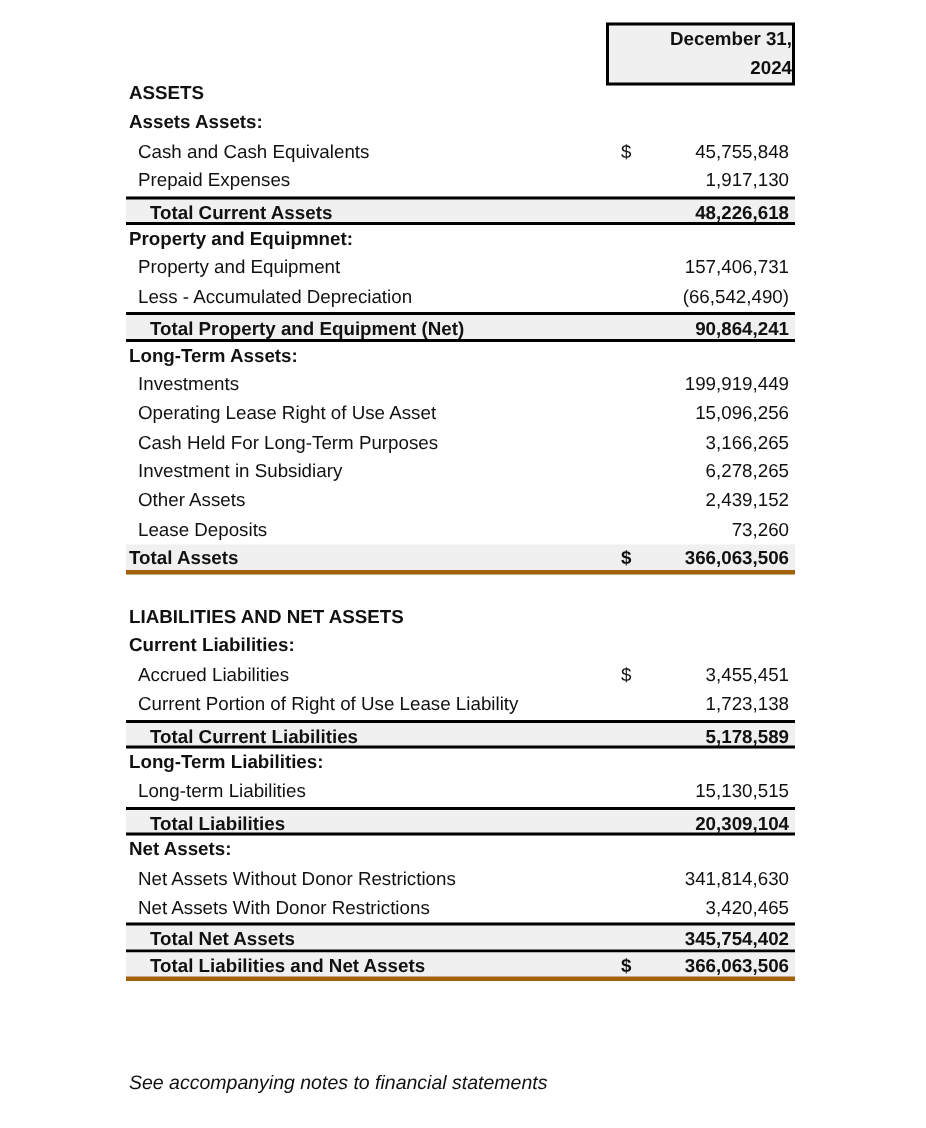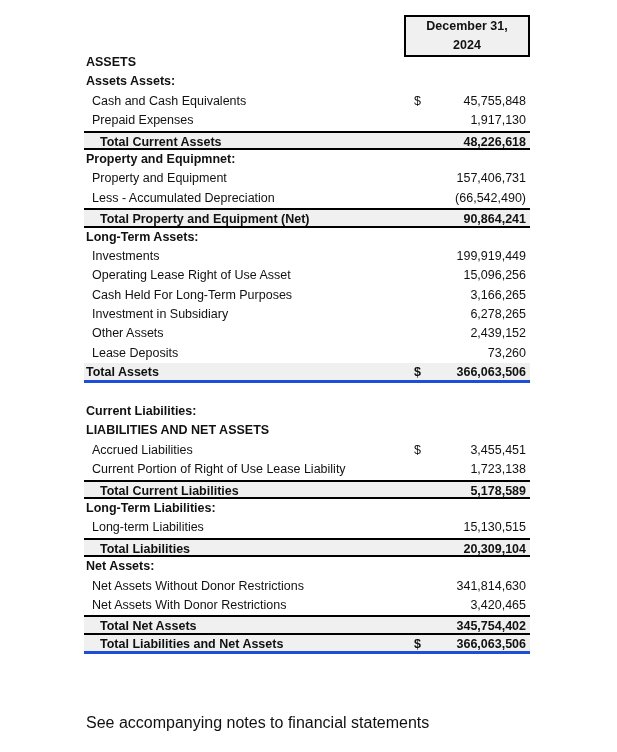--- a/index.html
+++ b/index.html
@@ -4,41 +4,41 @@
   <style>
     html, body { margin: 0; padding: 0; background: #ffffff; }
     body {
       width: 617px; height: 752px; position: relative; overflow: hidden;
       font-family: "Liberation Sans", "DejaVu Sans", sans-serif;
       color: #111111; font-size: 12.5px;
     }
     .header-box {
       position: absolute; left: 404px; top: 15px; width: 122px; height: 38px;
       border: 2px solid #000; background: #f0f0f0;
-      text-align: center; font-weight: bold; font-size: 12.5px; line-height: 19px;
+      text-align: right; font-weight: bold; font-size: 12.5px; line-height: 19px;
     }
     .sheet { position: absolute; left: 84px; top: 53px; width: 446px; }
     .row {
       position: relative; height: 19.4px; line-height: 19.4px;
       box-sizing: border-box; white-space: nowrap; text-align: right;
     }
     .row .label { position: absolute; left: 2px; }
     .row.indent .label { left: 8px; }
     .row.total .label { left: 16px; }
     .row .dollar { position: absolute; left: 330px; }
     .row .value { position: absolute; right: 4px; }
     .row.bold, .row.total, .row.grand { font-weight: bold; }
     .row.total, .row.grand { background: #f0f0f0; }
     .row.top-border { border-top: 2px solid #000; }
     .row.bottom-border { border-bottom: 2px solid #000; }
-    .row.bottom-thick { border-bottom: 3px solid #1d4ed8; }
+    .row.bottom-thick { border-bottom: 3px solid #a16207; }
     .spacer { height: 19.4px; }
     .footer {
       position: absolute; left: 86px; top: 714px;
-      font-size: 16px;
+      font-style: italic; font-size: 13px;
     }
   </style>
 </head>
 <body>
 
 <div class="header-box">
   <div>December 31,</div>
   <div>2024</div>
 </div>
 
@@ -109,24 +109,24 @@
   </div>
   <div class="row grand bottom-thick">
     <span class="label">Total Assets</span>
     <span class="dollar">$</span>
     <span class="value">366,063,506</span>
   </div>
 
   <div class="spacer"></div>
 
   <div class="row bold">
-    <span class="label">Current Liabilities:</span>
+    <span class="label">LIABILITIES AND NET ASSETS</span>
   </div>
   <div class="row bold">
-    <span class="label">LIABILITIES AND NET ASSETS</span>
+    <span class="label">Current Liabilities:</span>
   </div>
   <div class="row indent">
     <span class="label">Accrued Liabilities</span>
     <span class="dollar">$</span>
     <span class="value">3,455,451</span>
   </div>
   <div class="row indent">
     <span class="label">Current Portion of Right of Use Lease Liability</span>
     <span class="value">1,723,138</span>
   </div>

